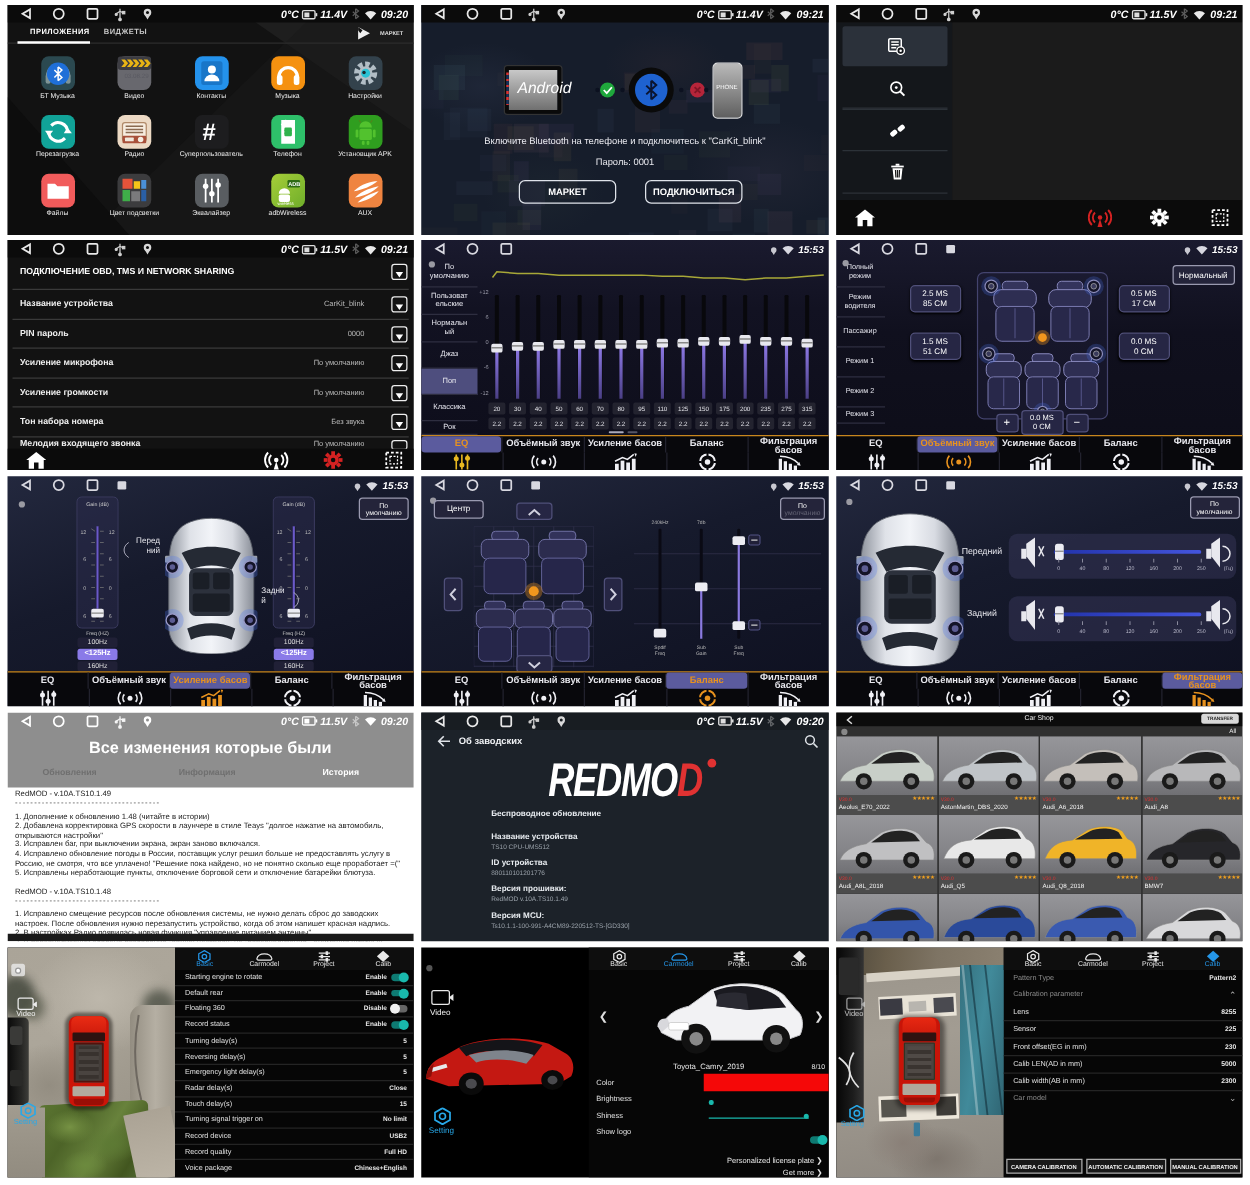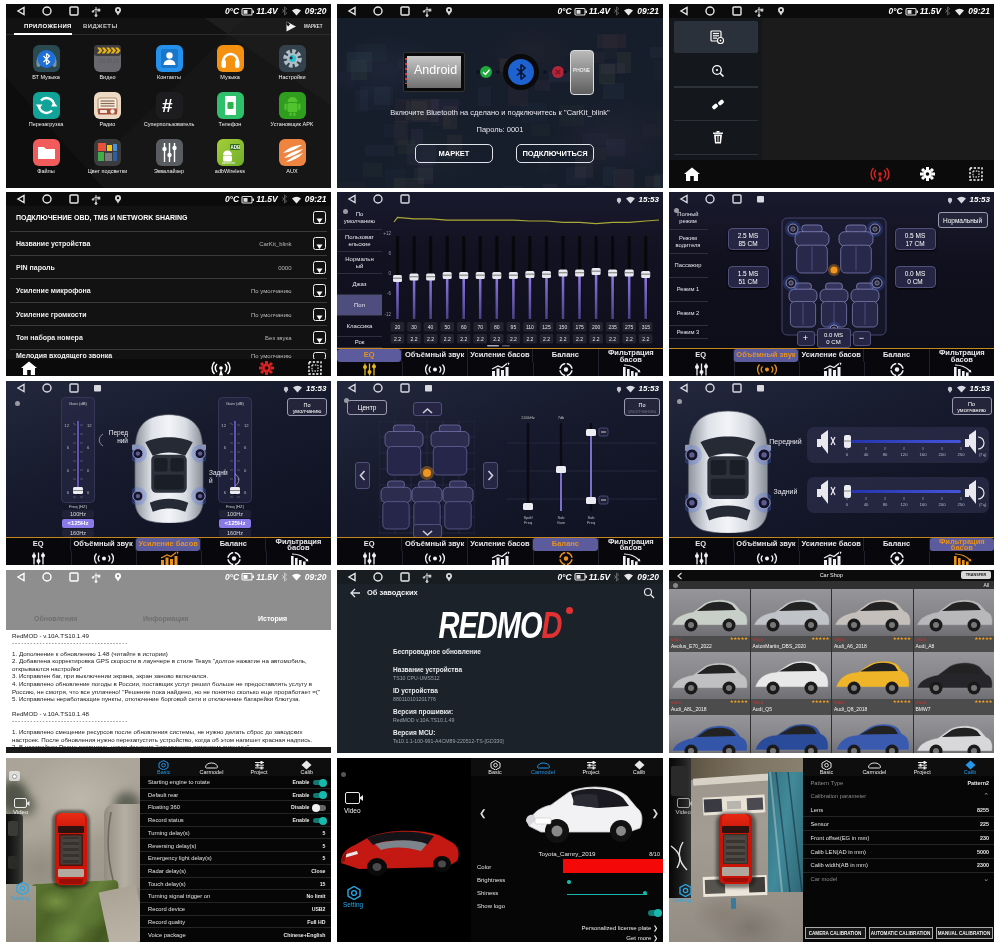--- a/index.html
+++ b/index.html
@@ -325,21 +325,21 @@
           <span>11.4V</span>
           <svg width="7" height="10" style="margin:0 3px;opacity:.45">
             <path d="M3.5,1 L3.5,9 M3.5,1 L5.8,2.8 L1.2,6.6 M3.5,9 L5.8,7.2 L1.2,3.4" stroke="#bbb" stroke-width="1" fill="none"></path>
           </svg>
           <svg width="11" height="9" style="margin-right:3px">
             <path d="M5.5,8.5 L1,3.5 A7,7 0 0 1 10,3.5 Z" fill="#e8e8e8"></path>
           </svg>
           <span>09:21</span>
         </div>
     </div>
-    <div class="abs" style="left:67px;top:49px;width:60px;height:38px;background:linear-gradient(180deg,#c8c8c8,#707070);border:3px solid #0a0a0a;border-radius:2px;box-shadow:0 0 0 1px #333;">
+    <div class="abs" style="left:67px;top:49px;width:45px;height:38px;background:linear-gradient(180deg,#c8c8c8,#707070);border:3px solid #0a0a0a;border-radius:2px;box-shadow:0 0 0 1px #333;font-style:italic;">
       <div class="abs" style="left:-2px;top:2px;width:2px;height:26px;background:repeating-linear-gradient(180deg,#d33 0 2px,#16305a 2px 5px);"></div>
       <span class="abs" style="left:7px;top:7px;font-size:12.5px;color:#fff;font-family:'Liberation Sans',sans-serif;">Android</span>
     </div>
     <svg class="abs" style="left:138px;top:60px;" width="18" height="16">
         <circle cx="3" cy="8" r="1.8" fill="#0c1120"></circle>
         <circle cx="11" cy="8" r="6" fill="#1fa83c"></circle>
         <path d="M8,8 L10.4,10.5 L14.5,5.8" stroke="#fff" stroke-width="1.4" fill="none"></path>
       </svg>
     <svg class="abs" style="left:157px;top:60px;" width="8" height="16">
         <circle cx="4" cy="8" r="1.8" fill="#0c1120"></circle>
@@ -354,21 +354,21 @@
         <circle cx="4" cy="8" r="1.8" fill="#0c1120"></circle>
       </svg>
     <svg class="abs" style="left:212px;top:60px;" width="18" height="16">
         <circle cx="9" cy="8" r="6" fill="#b5253a"></circle>
         <path d="M6.7,5.7 L11.3,10.3 M11.3,5.7 L6.7,10.3" stroke="#801525" stroke-width="1.5"></path>
         <circle cx="16" cy="8" r="1.8" fill="#0c1120"></circle>
       </svg>
     <div class="abs" style="left:233px;top:46px;width:24px;height:45px;background:linear-gradient(180deg,#b9b9b9,#5f5f5f);border:1.5px solid #ddd;border-radius:4px;">
       <span class="abs" style="left:2px;top:17px;font-size:4.8px;color:#fff;">PHONE</span>
     </div>
-    <div class="abs" style="left:0;top:104px;width:100%;text-align:center;font-size:7.5px;color:#e8e8ee;">Включите Bluetooth на сделано и подключитесь к "CarKit_blink"</div>
+    <div class="abs" style="left:0;top:104px;width:100%;text-align:center;font-size:7.5px;color:#e8e8ee;">Включите Bluetooth на телефоне и подключитесь к "CarKit_blink"</div>
     <div class="abs" style="left:0;top:121px;width:100%;text-align:center;font-size:7.5px;color:#e8e8ee;">Пароль: 0001</div>
     <div class="abs" style="left:78px;top:140px;width:78px;height:19px;border:1.2px solid #dfe3ea;border-radius:5px;text-align:center;line-height:18px;font-size:7.5px;font-weight:bold;color:#fff;">МАРКЕТ</div>
     <div class="abs" style="left:179px;top:140px;width:78px;height:19px;border:1.2px solid #dfe3ea;border-radius:5px;text-align:center;line-height:18px;font-size:7.5px;font-weight:bold;color:#fff;">ПОДКЛЮЧИТЬСЯ</div>
   </div>
   <div class="cell c3" style="background:#181818;">
     <div class="sbar">
       <div class="nav">
           <svg width="120" height="14">
         <polygon points="10,3.5 10,10.5 4,7" fill="none" stroke="#e8e8e8" stroke-width="1.4"></polygon>
         <circle cx="33" cy="7" r="4" fill="none" stroke="#e8e8e8" stroke-width="1.4"></circle>
@@ -1599,20 +1599,21 @@
           <svg width="7" height="10" style="margin:0 3px;opacity:.6">
             <path d="M3.5,1 L3.5,9 M3.5,1 L5.8,2.8 L1.2,6.6 M3.5,9 L5.8,7.2 L1.2,3.4" stroke="#eee" stroke-width="1" fill="none"></path>
           </svg>
           <svg width="11" height="9" style="margin-right:3px">
             <path d="M5.5,8.5 L1,3.5 A7,7 0 0 1 10,3.5 Z" fill="#fff"></path>
           </svg>
           <span>09:20</span>
         </div>
     </div>
     <div class="abs" style="left:0;top:14px;right:0;height:46px;background:#8e8e8e;">
+      <div class="abs" style="left:0;top:6px;width:100%;text-align:center;font-size:13px;font-weight:bold;color:#fff;">Все изменения которые были</div>
       <div class="abs" style="left:28px;top:31px;font-size:7px;font-weight:bold;color:#6f6f6f;">Обновления</div>
       <div class="abs" style="left:137px;top:31px;font-size:7px;font-weight:bold;color:#6f6f6f;">Информация</div>
       <div class="abs" style="left:252px;top:31px;font-size:7px;font-weight:bold;color:#fff;">История</div>
     </div>
     <div class="abs" style="left:6px;top:62px;right:4px;color:#1a1a1a;font-size:6.2px;line-height:7.6px;">
       <div>RedMOD - v.10A.TS10.1.49</div>
       <div style="letter-spacing:1px;color:#333;">--------------------------------------</div>
       <div style="height:3px;"></div>
       <div>1. Дополнение к обновлению 1.48 (читайте в истории)</div>
       <div>2. Добавлена корректировка GPS скорости в лаунчере в стиле Teays "долгое нажатие на автомобиль, открываются настройки"</div>

